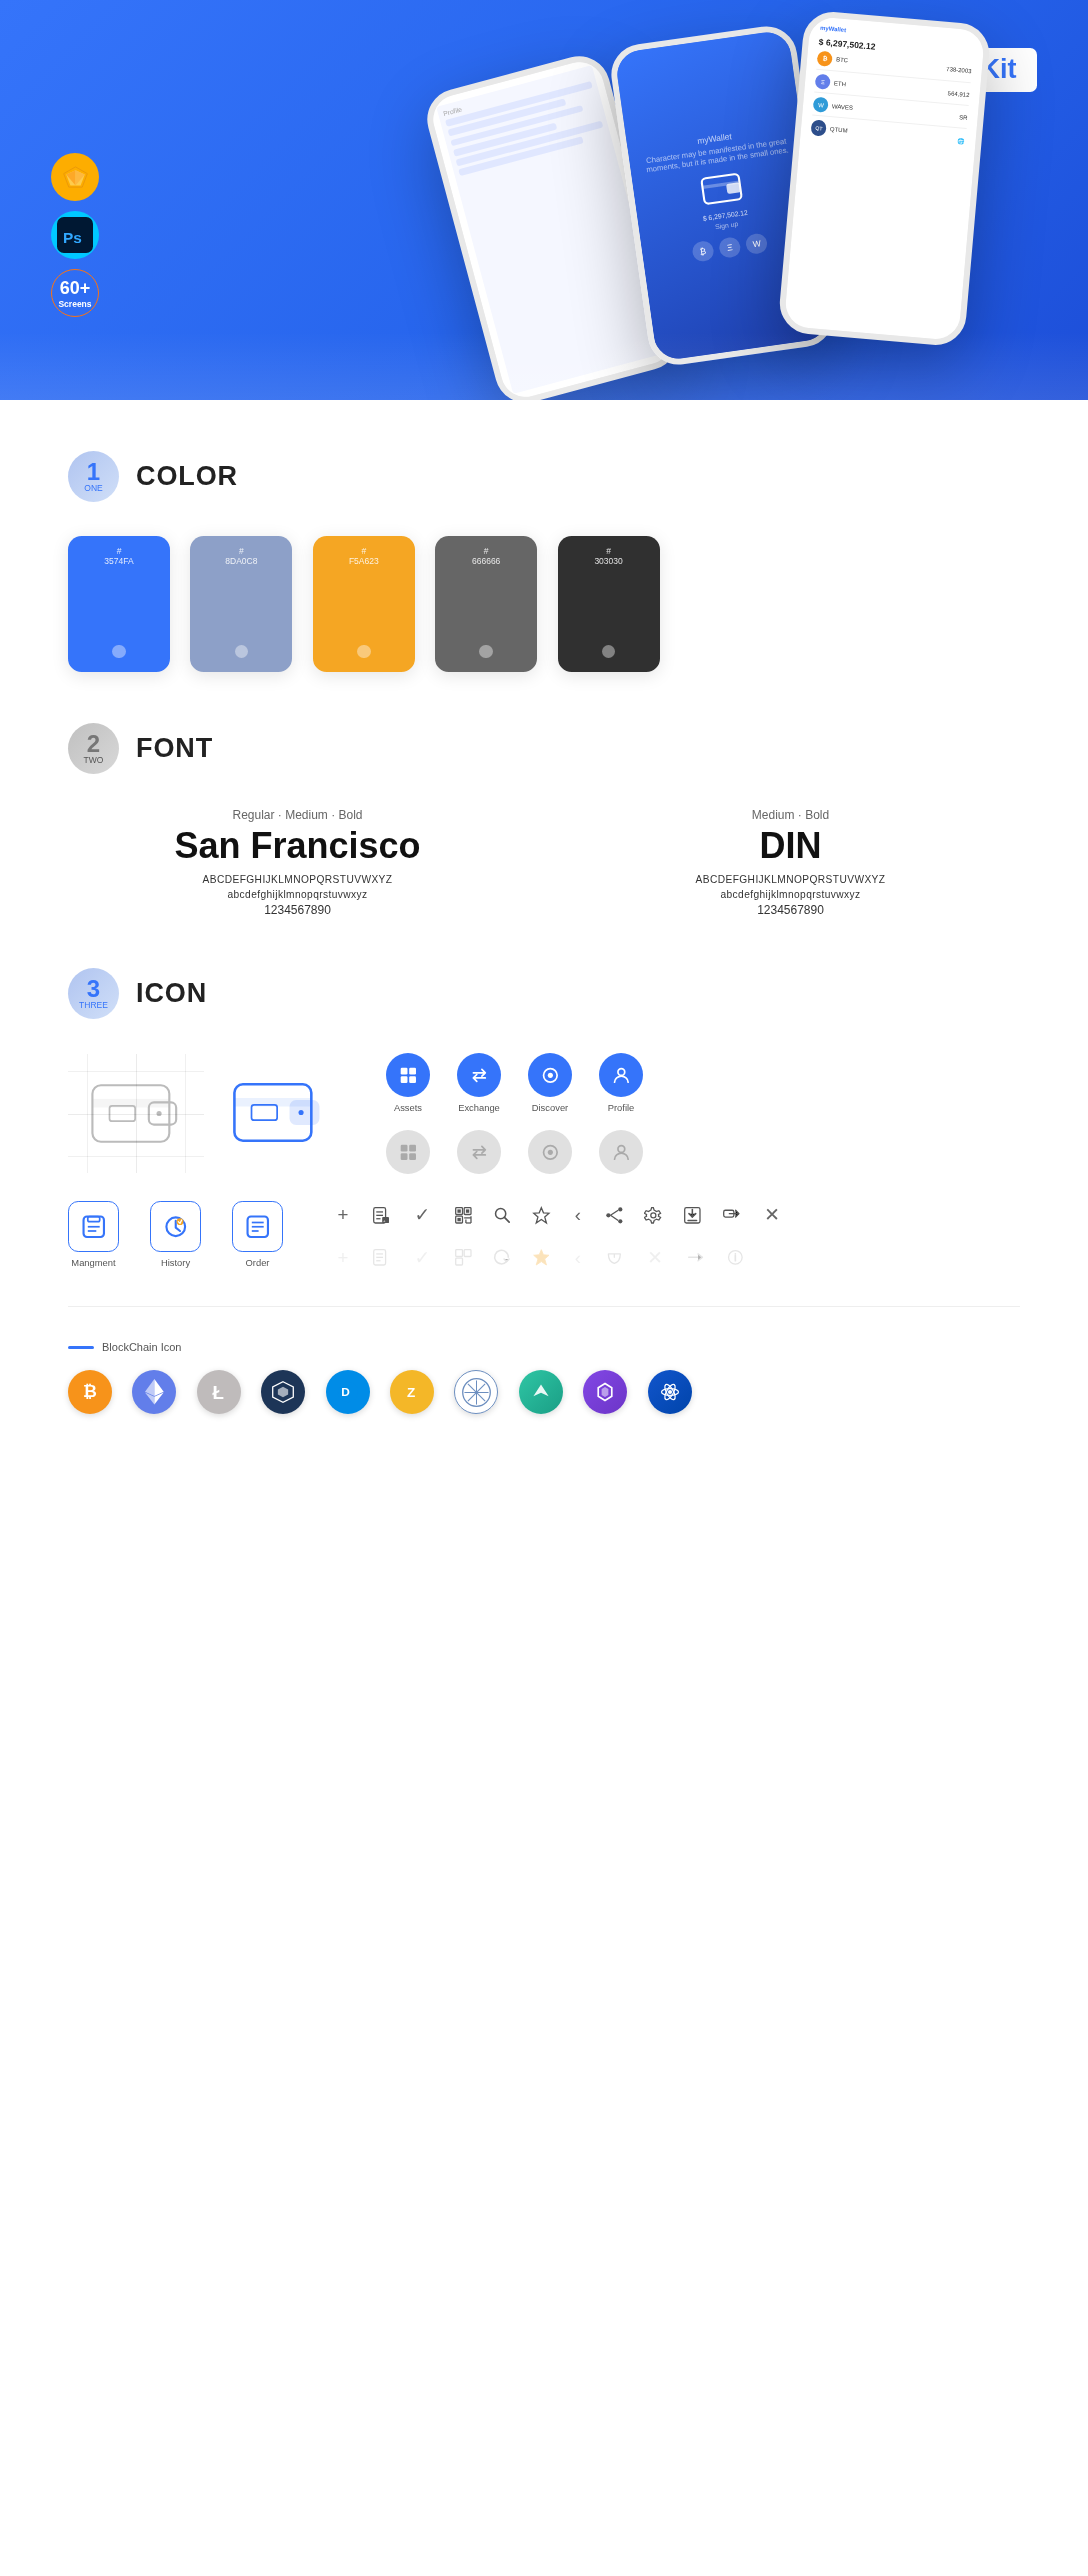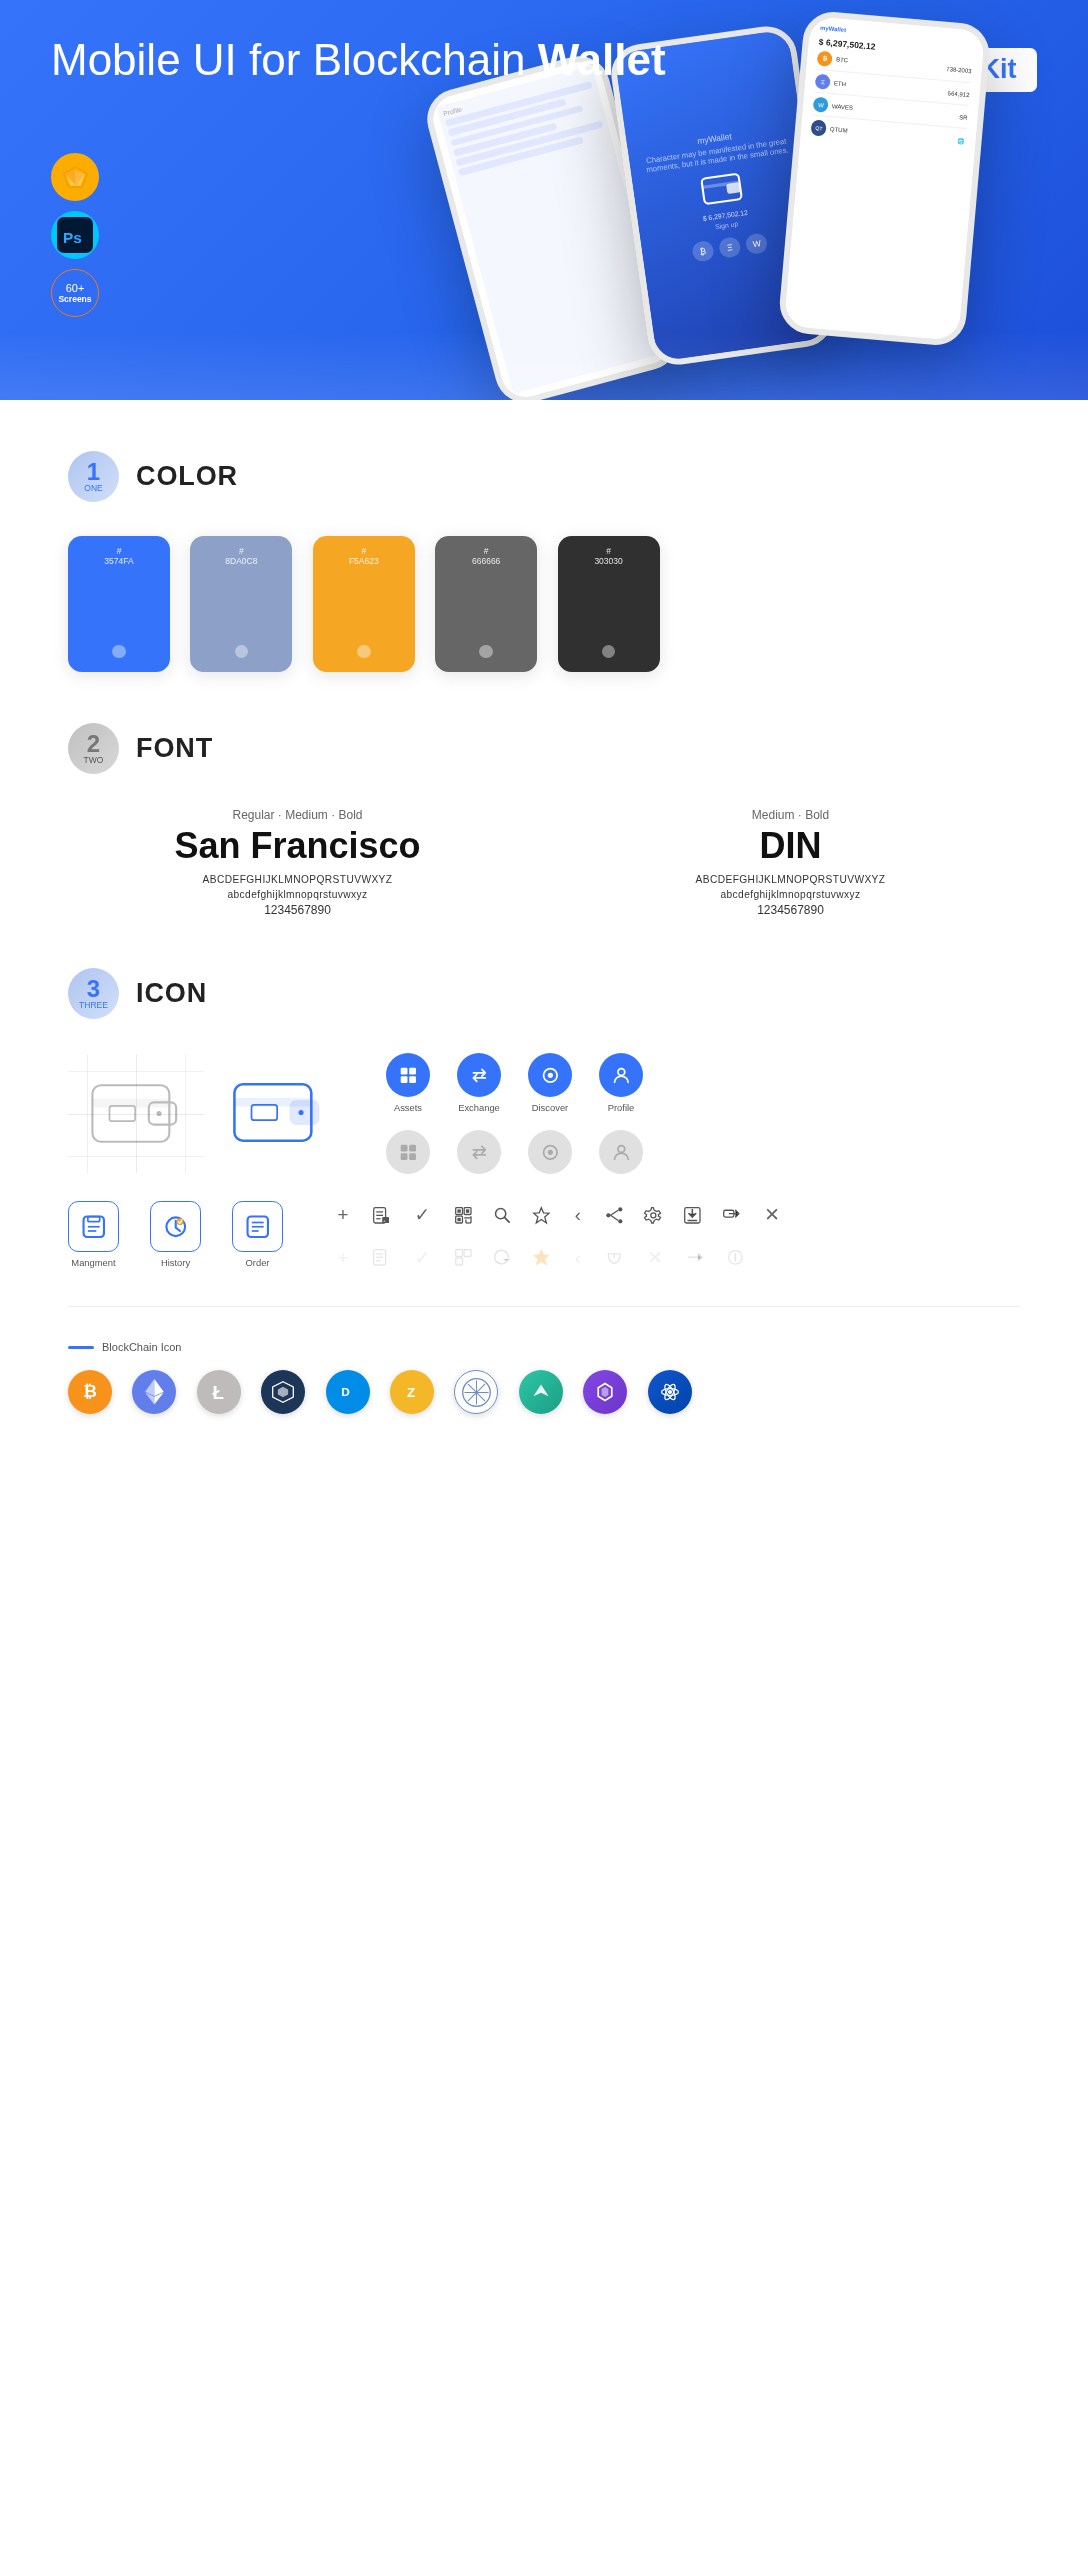--- a/index.html
+++ b/index.html
@@ -71,21 +71,21 @@
       width: 48px; height: 48px;
       background: transparent;
       border: 1.7px solid #f97316;
       border-radius: 50%;
       display: flex; align-items: center; justify-content: center;
       flex-direction: column;
       color: #fff;
       font-size: 9.4px;
       font-weight: 700;
     }
-    .badge-screens .num { font-size: 11px; font-weight: 400; color: #fff; }
+    .badge-screens .num { font-size: 18px; font-weight: 700; color: #fff; }
 
     
     .phone-container {
       position: absolute;
       right: 0;
       top: 17px;
       width: 680px;
       height: 391px;
     }
     .phone {
@@ -332,25 +332,20 @@
       height: 119px;
       display: flex;
       align-items: center;
       justify-content: center;
     }
   </style>
 </head>
 <body>
 
 <div class="hero">
-  <div class="hero-text">
-    <div class="hero-title">
-      <span>Mobile UI for Blockchain </span><strong>Wallet</strong>
-    </div>
-  </div>
 
   <div class="ui-kit-badge">UI Kit</div>
 
   <div class="hero-badges">
     <div class="badge-sketch">
       <svg width="27" height="24" viewBox="0 0 32 28" fill="none">
         <polygon points="16,2 30,10 24,26 8,26 2,10" fill="#FDAD00"></polygon>
         <polygon points="16,2 30,10 24,26 8,26 2,10" fill="none" stroke="#E9960A" stroke-width="1"></polygon>
         <polygon points="16,6 27,11 22,24 10,24 5,11" fill="#FDCB4D"></polygon>
         <polygon points="16,6 16,24 5,11" fill="#FDA827"></polygon>

